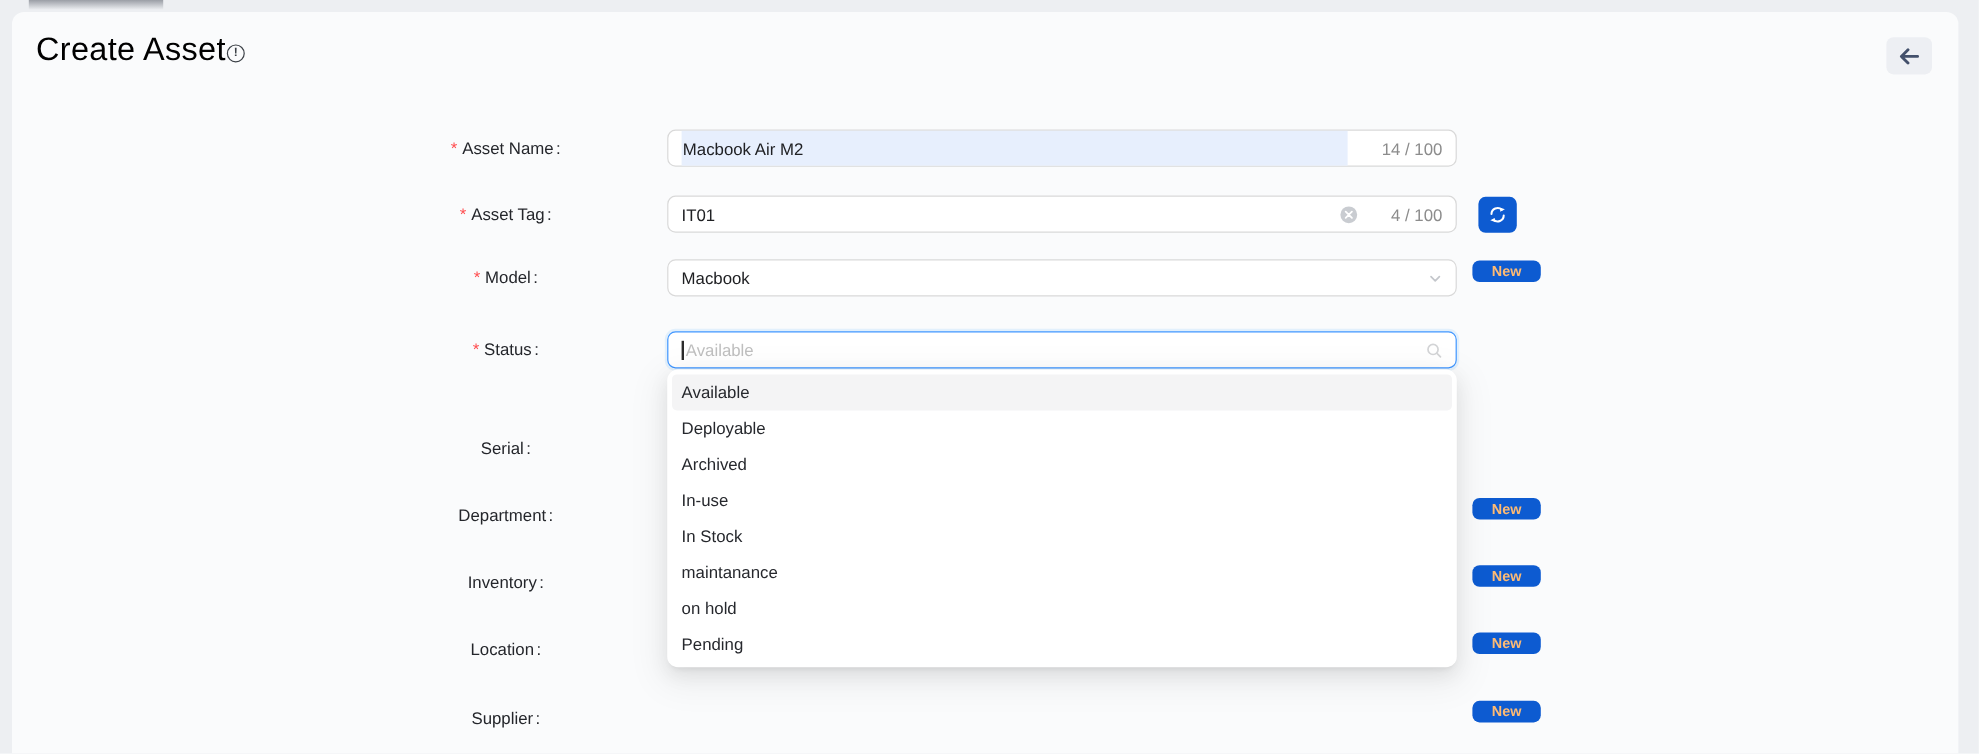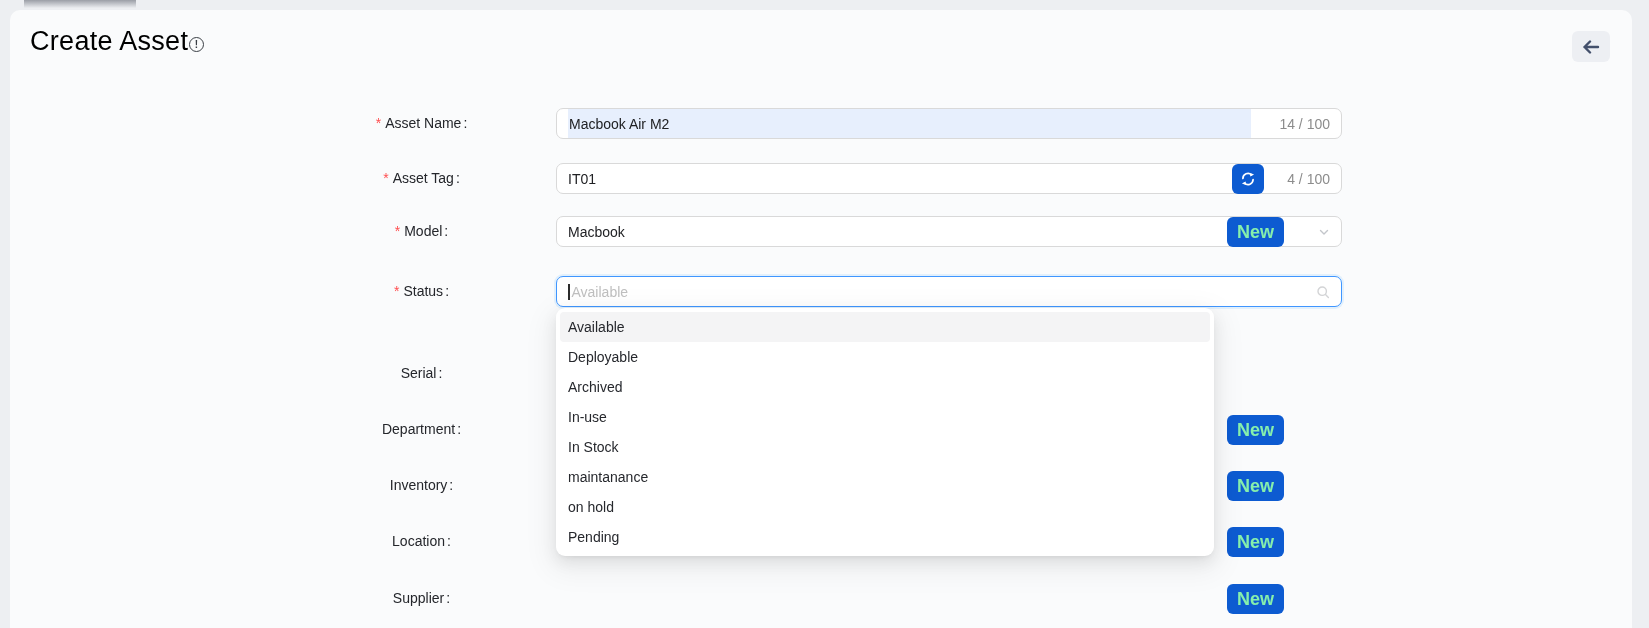--- a/index.html
+++ b/index.html
@@ -16,39 +16,39 @@
     border:1.6px solid #3a3f45;border-radius:50%;display:flex;align-items:center;justify-content:center;
     font-size:10px;font-weight:700;color:#3a3f45;cursor:pointer}
   .back-btn{position:absolute;left:1572px;top:31px;width:38px;height:31px;background:#edeff3;
     border:none;border-radius:6px;display:flex;align-items:center;justify-content:center;cursor:pointer}
 
   .label{position:absolute;left:300px;width:243px;height:31px;line-height:31px;text-align:center;
     font-size:14px;color:#24262b;font-weight:500;white-space:nowrap}
   .req{color:var(--required,#ff4d4f);margin-right:4px}
   .colon{margin-left:2px}
 
-  .control{position:absolute;left:556px;width:786px;height:31px;box-sizing:border-box;background:#fff;
+  .control{position:absolute;left:556px;width:658px;height:31px;box-sizing:border-box;background:#fff;
     border:1px solid #d9d9d9;border-radius:7px;font-size:14px;color:#202124;
     display:flex;align-items:center;padding:0 11px}
   .r0{top:108px}.r1{top:163px}.r2{top:216px}.r3{top:276px}.r4{top:358px}
   .r5{top:414px}.r6{top:470px}.r7{top:526px}.r8{top:583px}
 
   .value-fill{flex:1;align-self:stretch;background:var(--autofill-bg,#e7effd);
     display:flex;align-items:center;padding-left:1px}
   .grow{flex:1}
   .count{color:#8c8c8c;margin-left:28px;white-space:nowrap}
   .clear{width:14px;height:14px;border-radius:50%;background:#c9ccd1;flex:0 0 auto;
     display:flex;align-items:center;justify-content:center;margin-left:12px;cursor:pointer}
   .placeholder{color:#bfbfbf}
   .caret{width:1.5px;height:16px;background:#2b2b2b;margin-right:2px;flex:0 0 auto}
   .suffix-icon{margin-left:auto;display:flex;align-items:center}
   .focused{border-color:var(--focus-border,#4096ff);box-shadow:0 0 0 2px rgba(24,144,255,.10)}
 
-  .new-btn{position:absolute;left:1227px;width:57px;height:30px;background:var(--primary,#0d5bd1);
-    color:#86efac;font-size:18px;font-weight:600;border:none;border-radius:6px;
+  .new-btn{position:absolute;left:1227px;width:57px;height:18px;background:var(--primary,#0d5bd1);
+    color:#fdba74;font-size:12px;font-weight:600;border:none;border-radius:6px;
     display:flex;align-items:center;justify-content:center;cursor:pointer;
     font-family:"Liberation Sans","DejaVu Sans",sans-serif}
   .nb-model{top:217px}.nb-dept{top:415px}.nb-inv{top:471px}.nb-loc{top:527px}.nb-sup{top:584px}
   .refresh-btn{position:absolute;left:1232px;top:164px;width:32px;height:30px;
     background:var(--primary,#0d5bd1);border:none;border-radius:6px;
     display:flex;align-items:center;justify-content:center;cursor:pointer}
 
   .dropdown{position:absolute;left:556px;top:308px;width:658px;height:248px;box-sizing:border-box;
     background:#fff;border-radius:9px;padding:4px;z-index:5;
     box-shadow:0 3px 6px -4px rgba(0,0,0,.12),0 6px 16px 0 rgba(0,0,0,.08),0 9px 28px 8px rgba(0,0,0,.05)}

